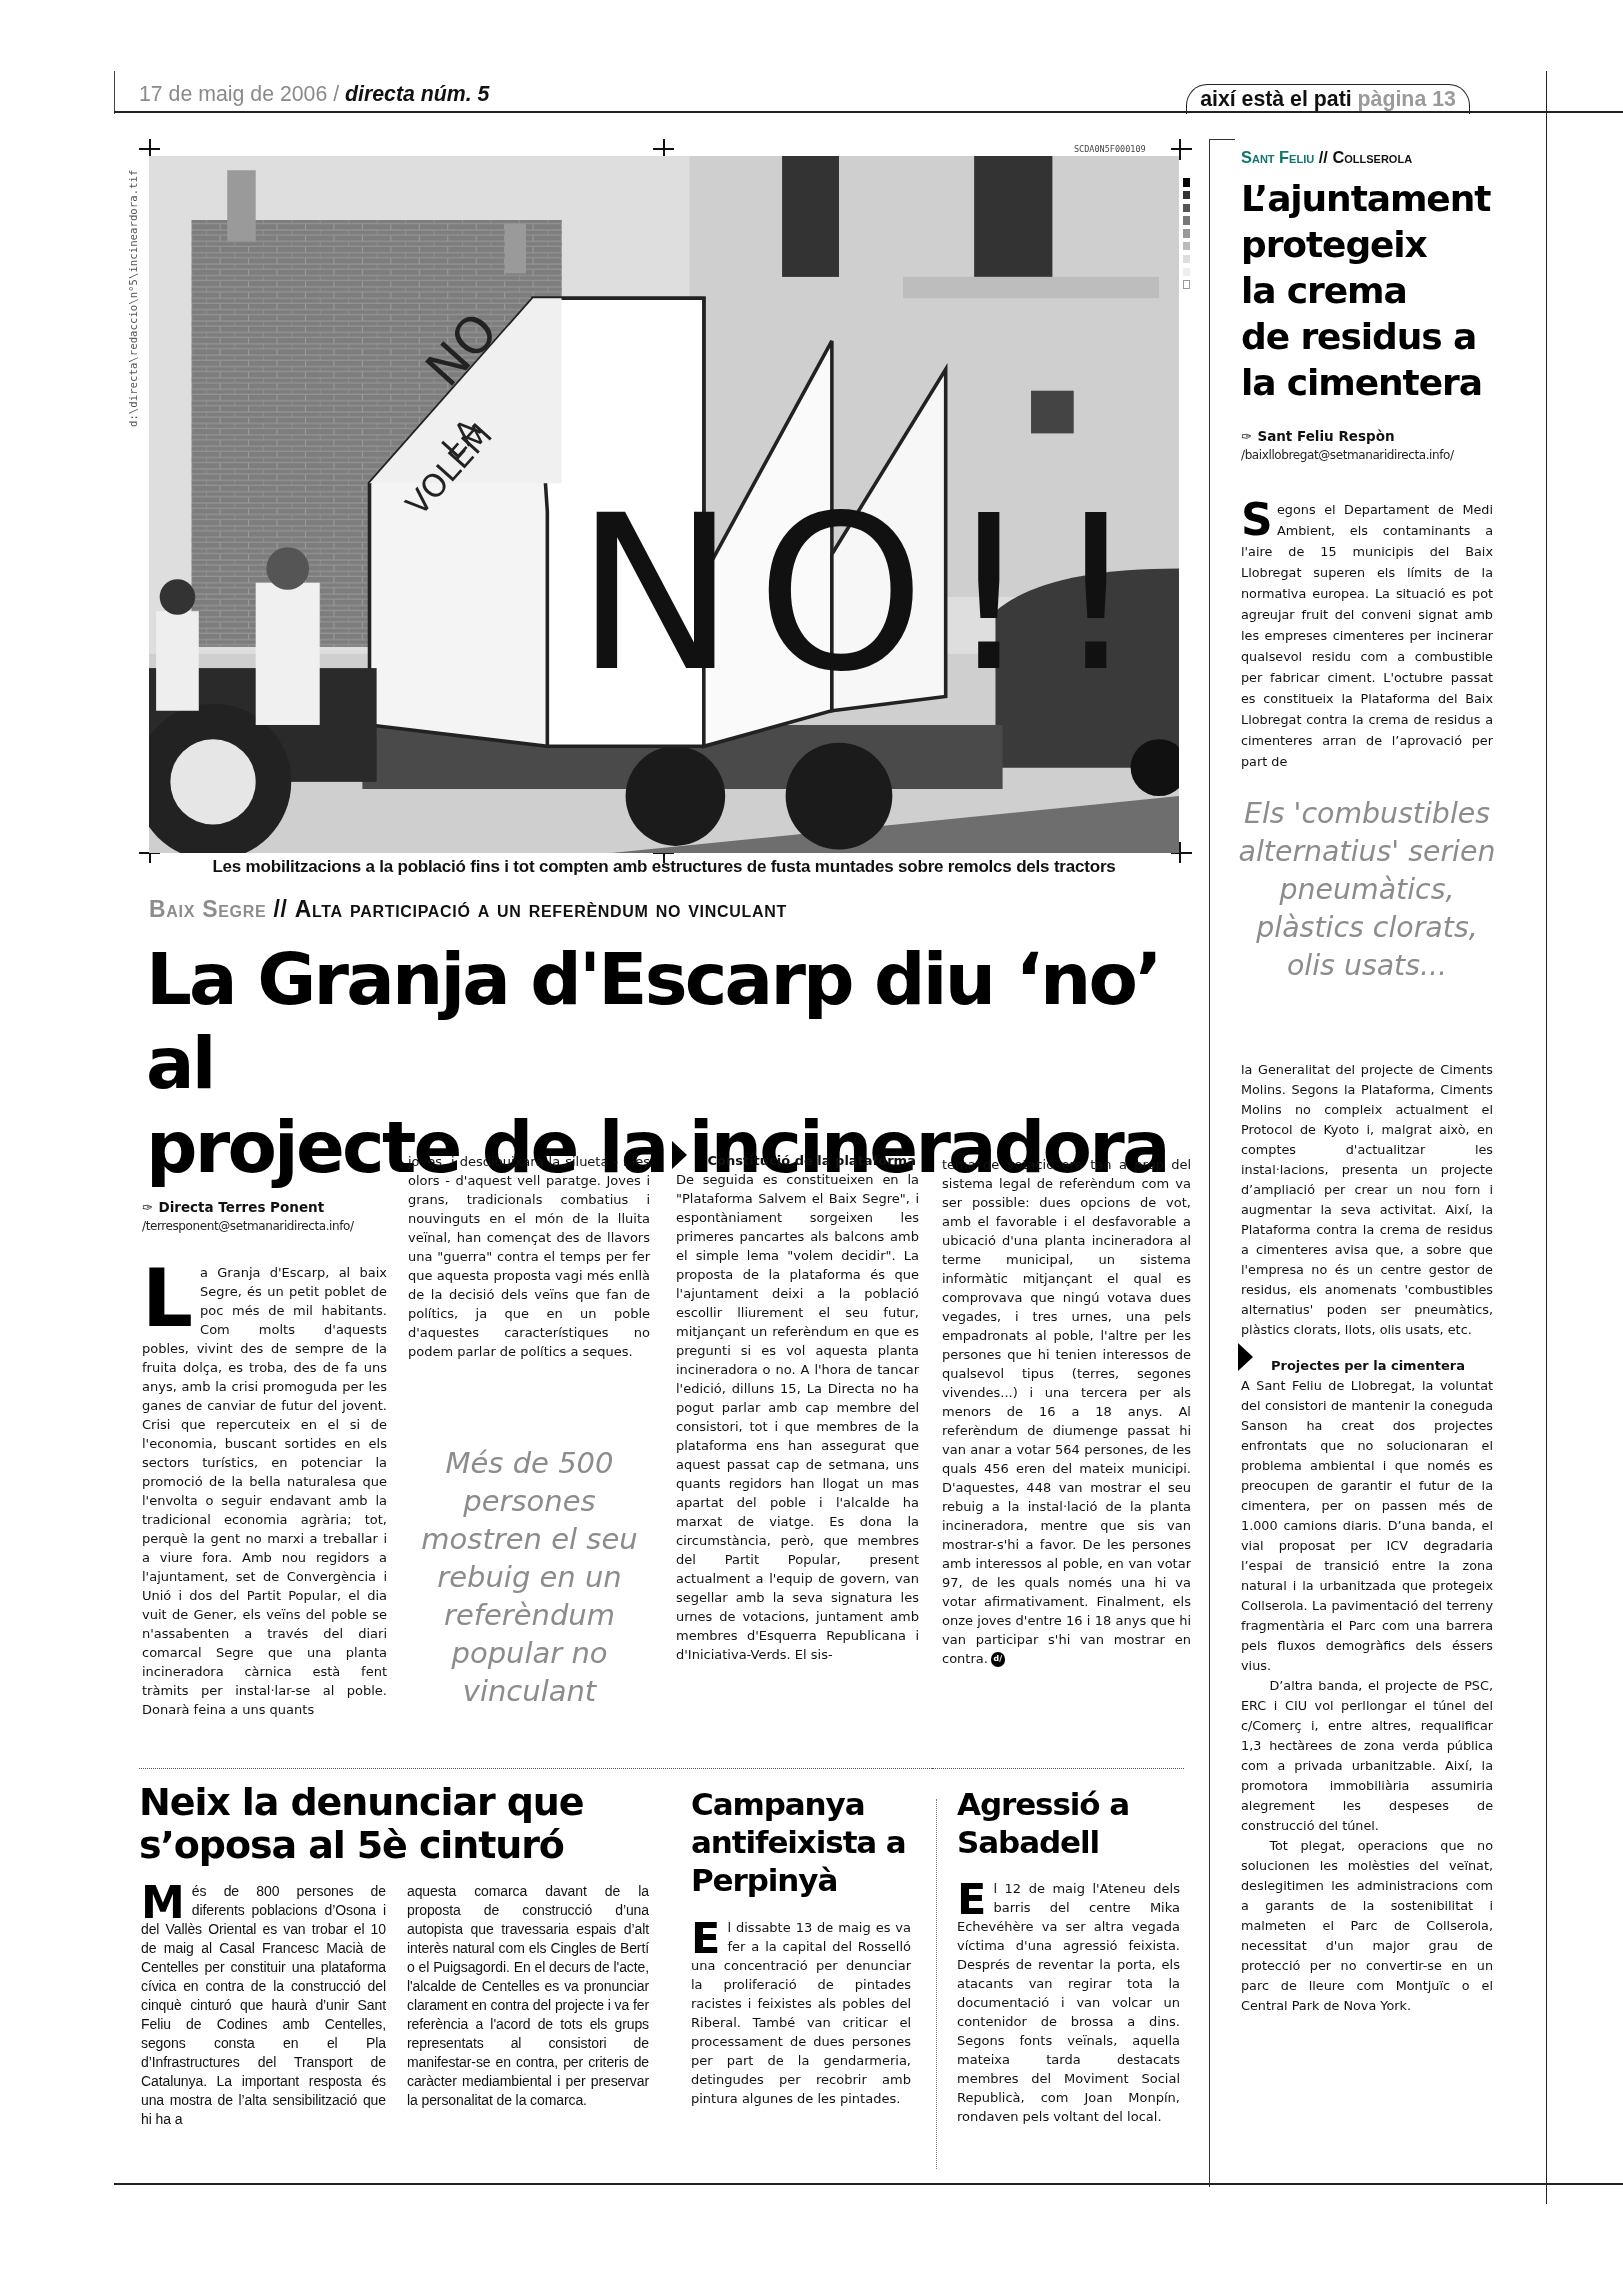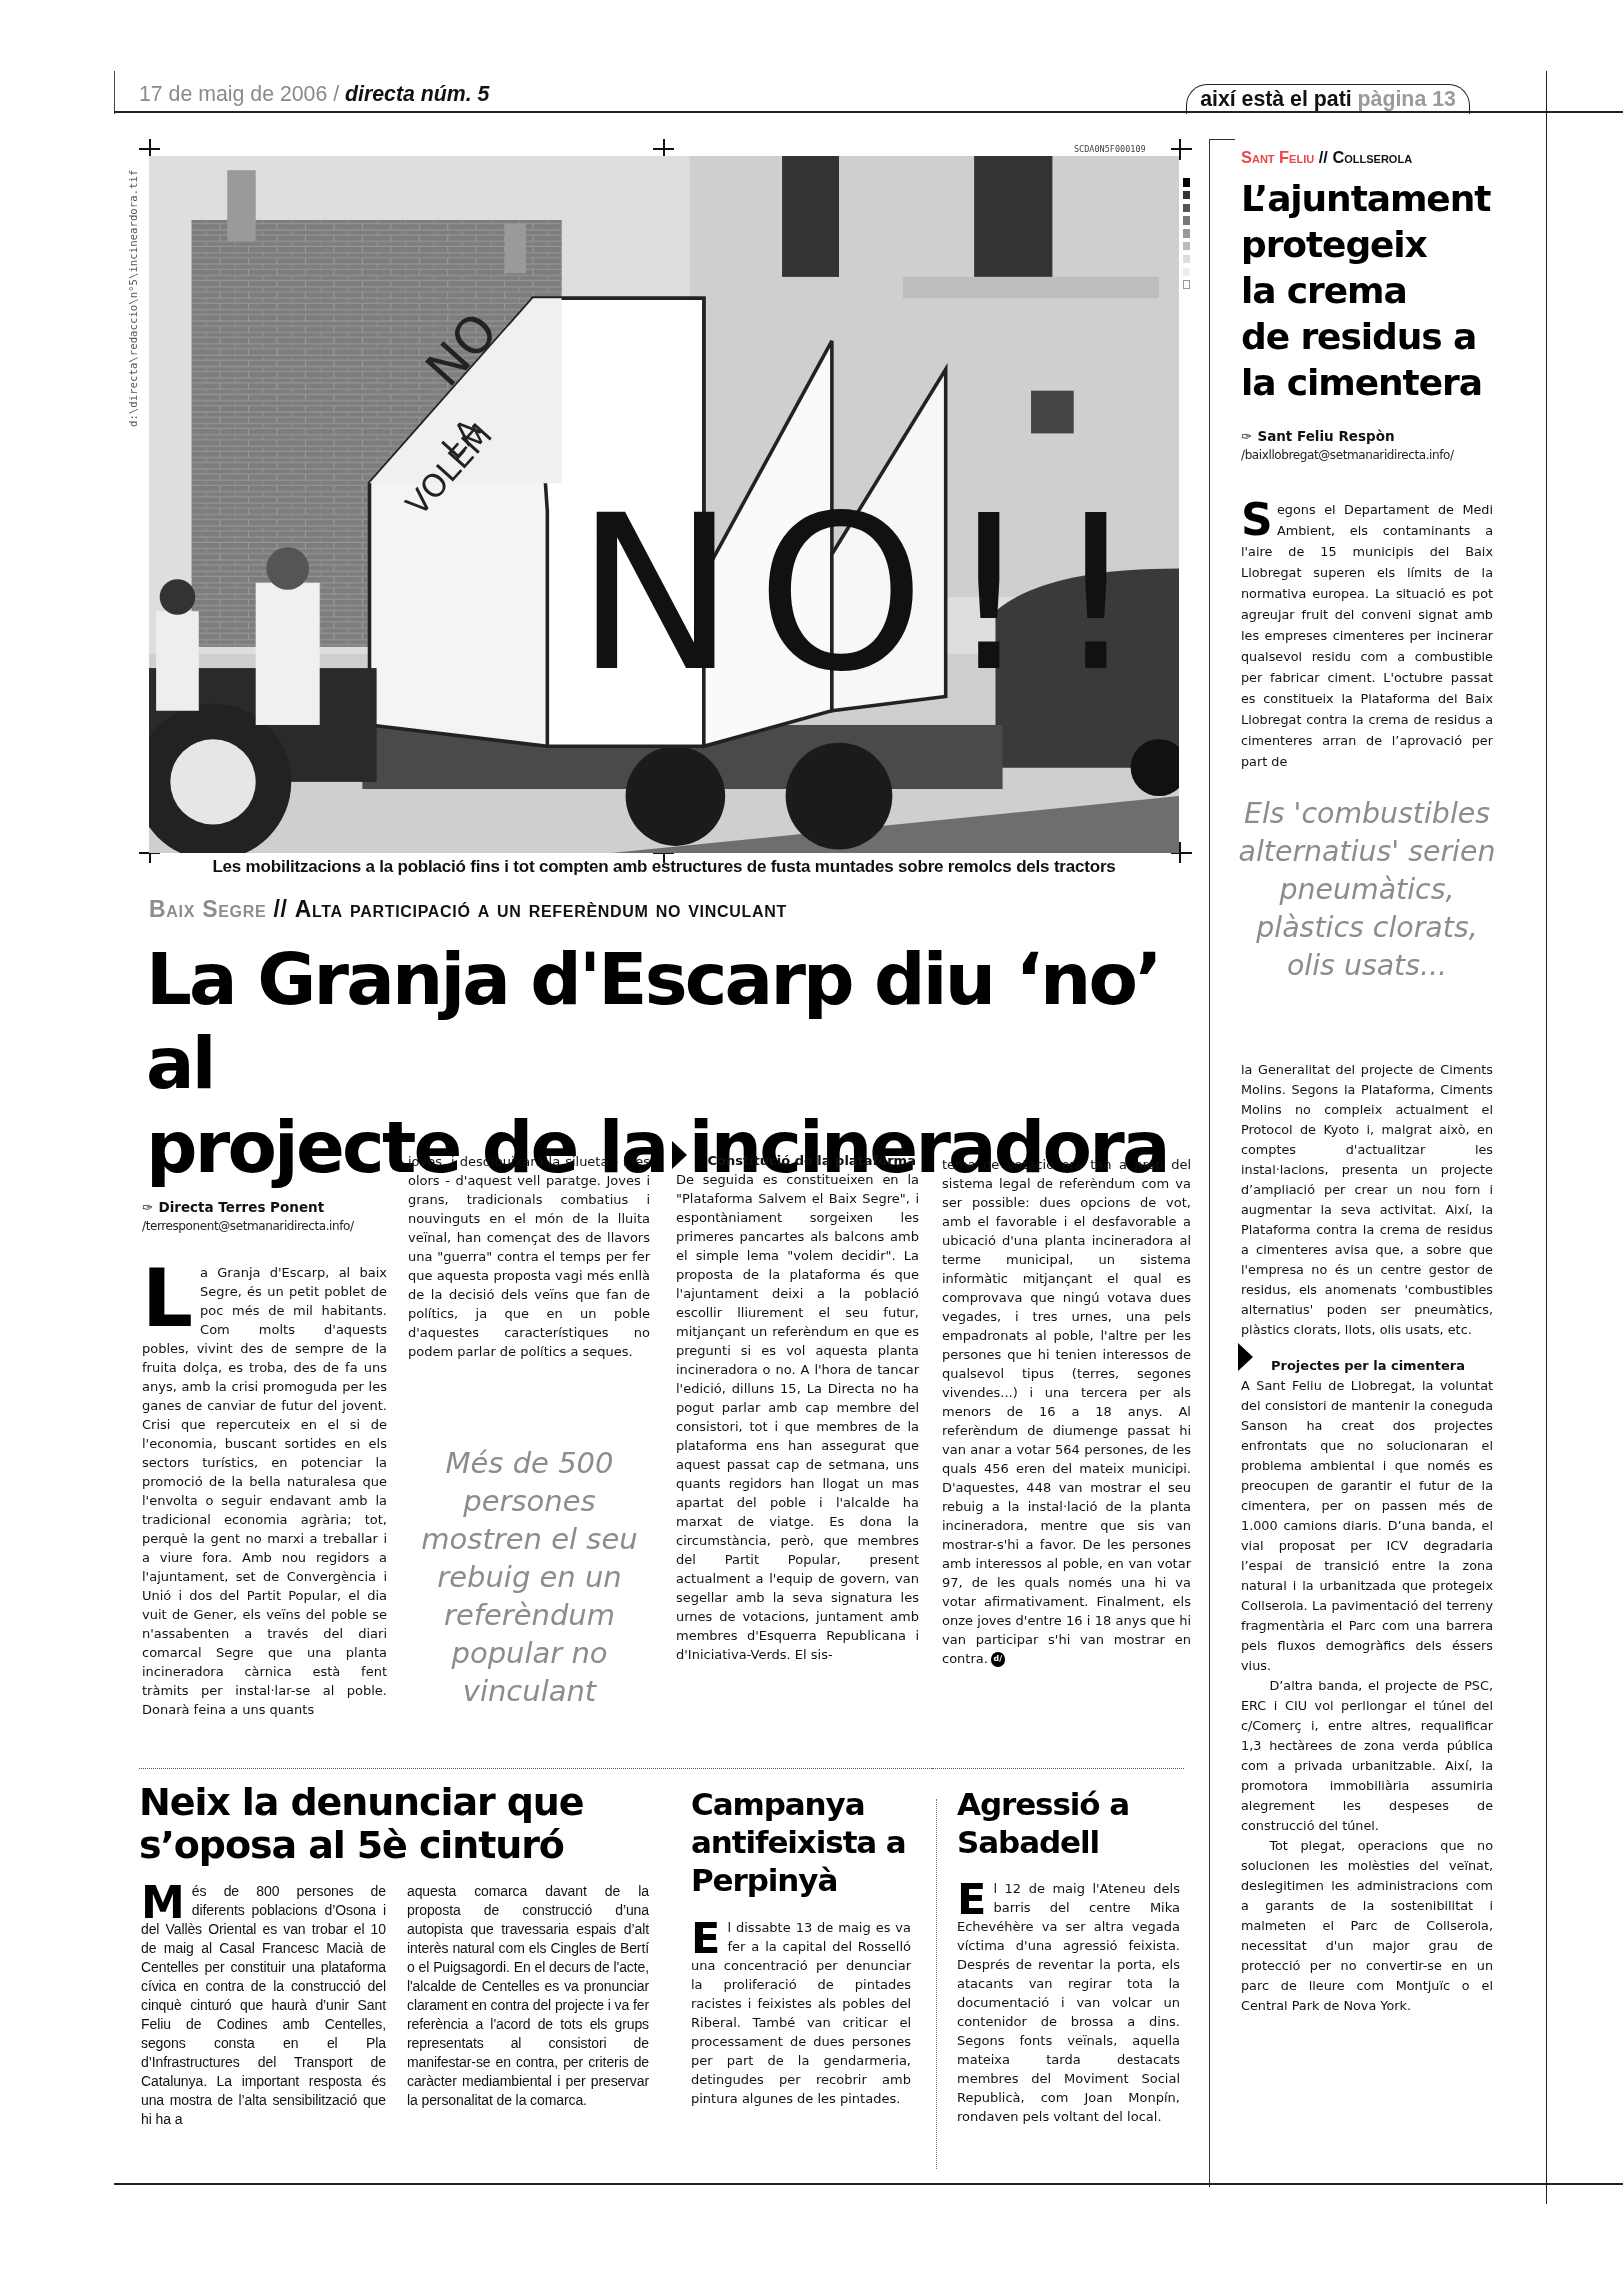--- a/index.html
+++ b/index.html
@@ -46,21 +46,21 @@
   .endmark { display: inline-block; width: 14.2px; height: 14.2px; border-radius: 50%; background: #000; color: #fff; font-size: 7.8px; line-height: 14.2px; text-align: center; font-weight: 700; vertical-align: middle; margin-left: 2.8px; }
 
   
   .brief-head { position: absolute; font-family: "DejaVu Sans", sans-serif; font-weight: 700; color: #000; letter-spacing: -1.1px; }
   .condensed { font-family: "Liberation Sans", sans-serif; font-size: 14px; line-height: 19px; letter-spacing: -0.1px; }
 
   
   .side-frame { position: absolute; left: 1209px; top: 139px; width: 25.6px; height: 1.4px; background: #333; }
   .side-frame-v { position: absolute; left: 1209px; top: 139px; width: 1.4px; height: 2048px; background: #333; }
   .side-kicker { position: absolute; left: 1241px; top: 148px; font-family: "Liberation Sans", sans-serif; font-size: 16.4px; font-weight: 700; font-variant: small-caps; white-space: nowrap; }
-  .side-kicker .k1 { color: #ef4444; }
+  .side-kicker .k1 { color: #0f766e; }
   .side-head { position: absolute; left: 1241px; top: 176px; width: 284px; font-family: "DejaVu Sans", sans-serif; font-weight: 700; font-size: 36px; line-height: 46px; letter-spacing: -1.1px; color: #000; }
 </style>
 </head>
 <body>
 
 <div class="left-rule"></div>
 <div class="hdr-left">
   <span>17 de maig de 2006 /</span>
   <b>directa núm. 5</b>
 </div>

